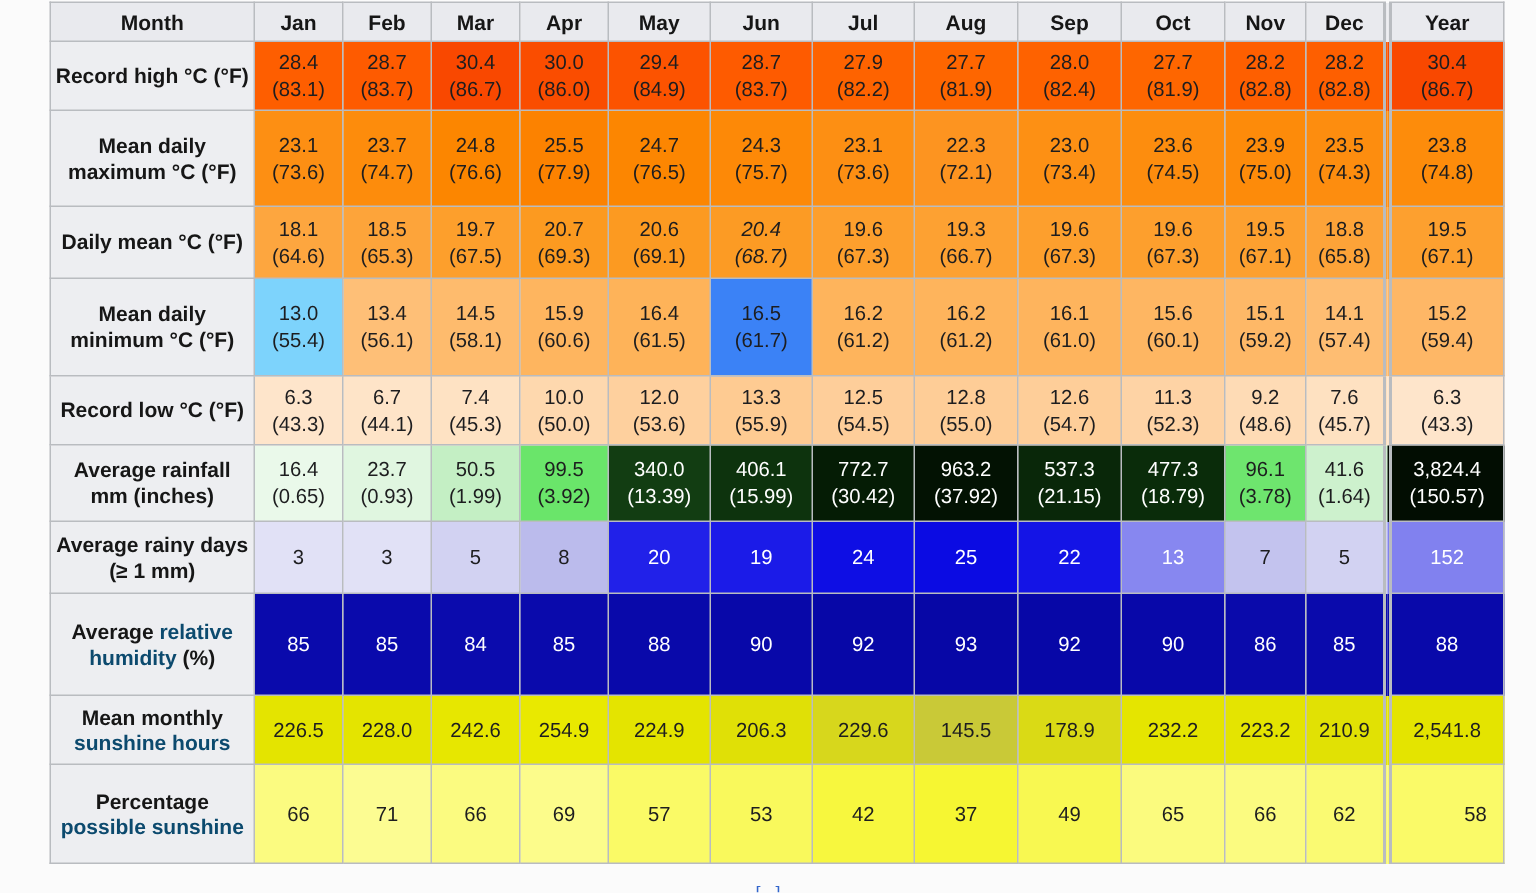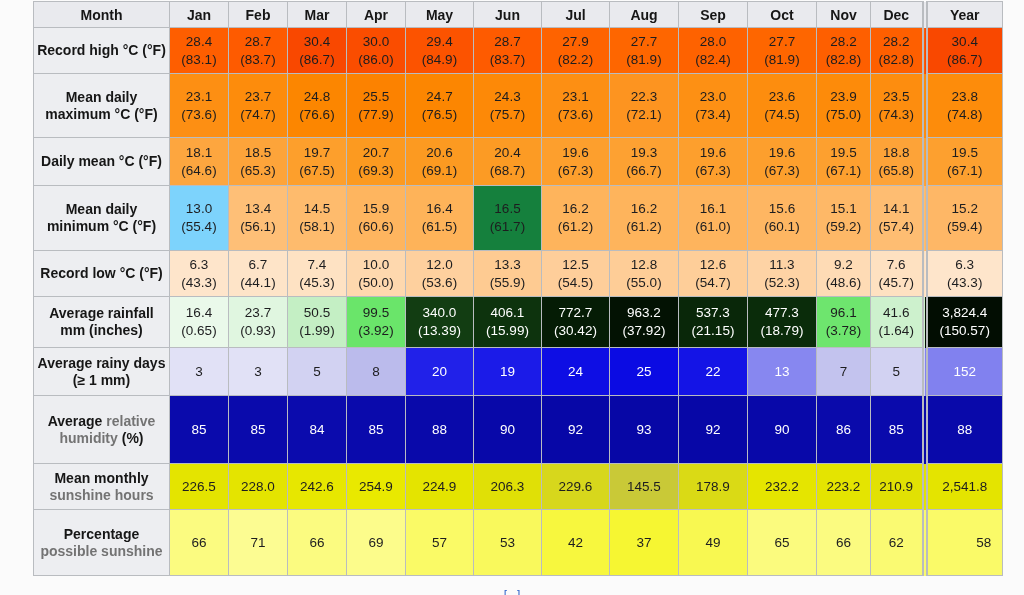--- a/index.html
+++ b/index.html
@@ -33,21 +33,21 @@
     height: 26px;
   }
   th.lbl {
     background: #edeef1;
     font-weight: bold;
     font-size: 14px;
     color: #161616;
     line-height: 17px;
     padding: 2px 4px;
   }
-  .lbl-link { color: #737373; cursor: pointer; }
+  .lbl-link { color: #0c4a6e; cursor: pointer; }
   td.val {
     border: 1px solid #e3e5e8;
     line-height: 18px;
     font-size: 13.5px;
   }
   td.val.wt { color: #ffffff; }
   td.val .sub { font-size: 13.5px; }
   .year-col { border-left: 6px double #b9bcc0 !important; }
 
   tr.h46 > th, tr.h46 > td { height: 46px; }
@@ -232,21 +232,21 @@
             <div class="sub">(67.5)</div>
           </td>
           <td class="val" style="background: rgb(252, 154, 32);">
             <div class="main">20.7</div>
             <div class="sub">(69.3)</div>
           </td>
           <td class="val" style="background: rgb(252, 154, 33);">
             <div class="main">20.6</div>
             <div class="sub">(69.1)</div>
           </td>
-          <td class="val" style="background: rgb(252, 155, 36);">
+          <td class="val" style="background: rgb(252, 155, 36); font-style: italic;">
             <div class="main">20.4</div>
             <div class="sub">(68.7)</div>
           </td>
           <td class="val" style="background: rgb(253, 159, 45);">
             <div class="main">19.6</div>
             <div class="sub">(67.3)</div>
           </td>
           <td class="val" style="background: rgb(253, 161, 50);">
             <div class="main">19.3</div>
             <div class="sub">(66.7)</div>
@@ -287,21 +287,21 @@
             <div class="sub">(58.1)</div>
           </td>
           <td class="val" style="background: rgb(254, 181, 95);">
             <div class="main">15.9</div>
             <div class="sub">(60.6)</div>
           </td>
           <td class="val" style="background: rgb(254, 179, 89);">
             <div class="main">16.4</div>
             <div class="sub">(61.5)</div>
           </td>
-          <td class="val" style="background: #15803d;">
+          <td class="val" style="background: #3b82f6;">
             <div class="main">16.5</div>
             <div class="sub">(61.7)</div>
           </td>
           <td class="val" style="background: rgb(254, 180, 92);">
             <div class="main">16.2</div>
             <div class="sub">(61.2)</div>
           </td>
           <td class="val" style="background: rgb(254, 180, 92);">
             <div class="main">16.2</div>
             <div class="sub">(61.2)</div>

